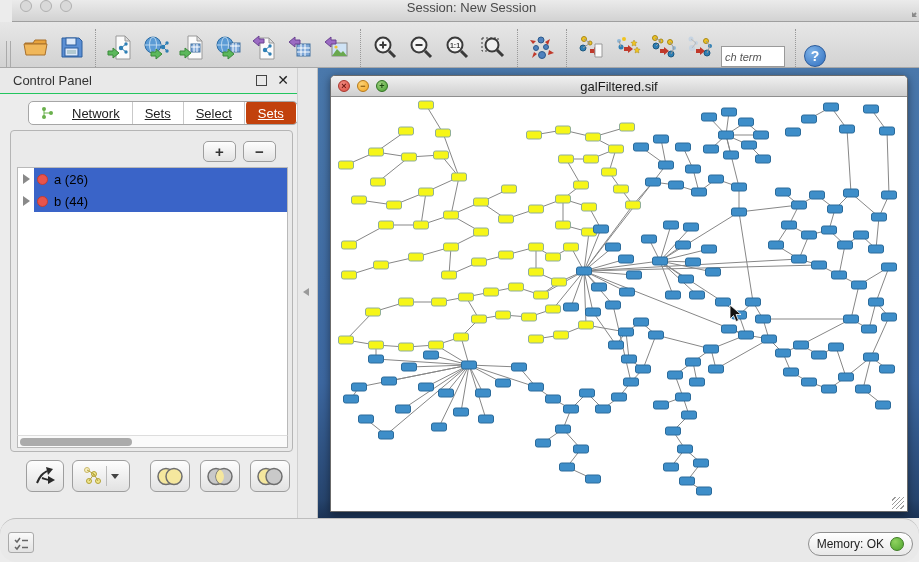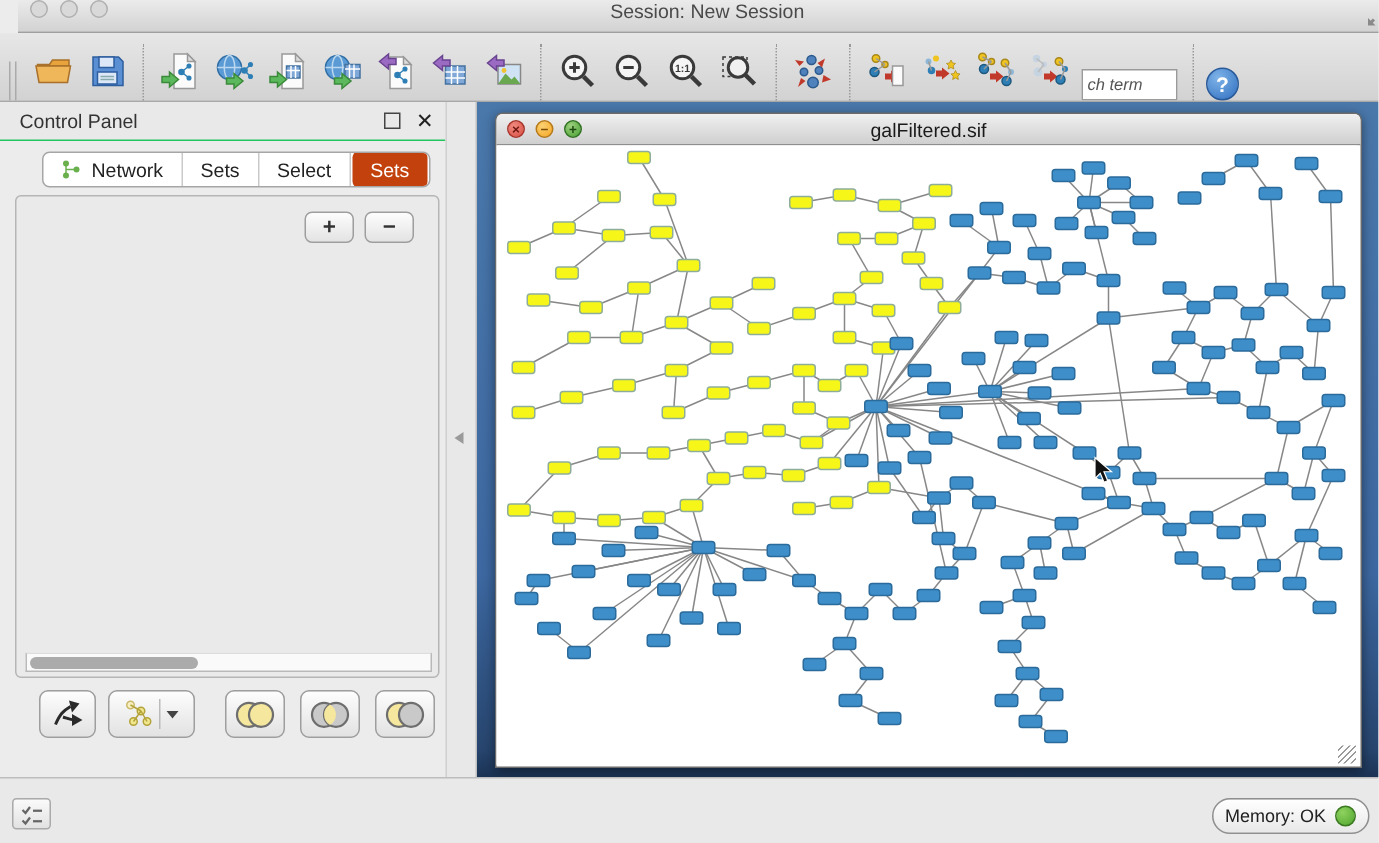--- a/index.html
+++ b/index.html
@@ -38,22 +38,22 @@
   
   .control-panel { position:relative; width:297px; height:450px; background:#ececec; }
   .cp-header { position:absolute; left:0; top:0; width:297px; height:26px;
     background:#e9e9e9; border-bottom:1px solid #22c55e; display:flex; align-items:center; }
   .cp-title { font-size:13px; color:#333; margin-left:13px; }
   .cp-float { position:absolute; right:30px; top:7px; width:11px; height:11px;
     border:1.5px solid #444; background:transparent; }
   .cp-close { position:absolute; right:8px; top:4px; font-size:14px; font-weight:bold; color:#222; }
   .tabstrip { position:absolute; left:28px; top:33px; height:24px; display:flex;
     background:#fff; border:1px solid #a6a6a6; border-radius:5px; align-items:center; overflow:hidden; }
-  .tab { display:flex; align-items:center; gap:7px; padding:0 12px; height:24px;
-    font-size:13px; color:#222; border-right:1px solid #c9c9c9; }
+  .tab { display:flex; align-items:center; gap:18px; padding:0 12px; height:24px;
+    font-size:13px; color:#222; border-right:1px solid #c9c9c9;text-decoration:underline; }
   .tab:last-child { border-right:none; }
   .tab.active { background:#c2410c; color:#fff; border-radius:4px; margin:0 1px; }
   .tab svg { width:13px; height:14px; }
 
   .sets-panel { position:absolute; left:10px; top:62px; width:283px; height:322px;
     background:#eaeaea; border:1px solid #b5b5b5; border-radius:4px; }
   .pm-btn { position:absolute; top:10px; width:33px; height:21px; border:1px solid #9e9e9e;
     border-radius:5px; background:linear-gradient(#fdfdfd,#e3e3e3); font-size:15px; font-weight:bold;
     color:#333; display:flex; align-items:center; justify-content:center; line-height:1; }
   .pm-plus { right:56px; }
@@ -104,21 +104,21 @@
   .iw-red { background:radial-gradient(circle at 35% 30%, #f08a80, #da4f42); border:1px solid #a8352c; color:#6b150e; }
   .iw-yellow { background:radial-gradient(circle at 35% 30%, #fbd173, #f5a623); border:1px solid #b5791a; color:#7a4d07; }
   .iw-green { background:radial-gradient(circle at 35% 30%, #9ed07e, #47a033); border:1px solid #2f7220; color:#1c4a10; }
   .canvas { position:relative; width:574px; height:413px; background:#fff; overflow:hidden; }
   .canvas svg { display:block; }
   .resize-grip { position:absolute; right:1px; bottom:1px; width:12px; height:12px;
     background:repeating-linear-gradient(135deg, transparent 0 2px, #9a9a9a 2px 3px); }
 
   
   .statusbar { position:absolute; left:0; top:518px; width:919px; height:44px;
-    background:#e9e9e9; border-top:1px solid #bdbdbd; }
+    background:#e9e9e9; border-top:1px solid #bdbdbd;border-radius:16px; }
   .task-btn { position:absolute; left:8px; top:13px; width:26px; height:21px;
     border:1px solid #aaa; background:linear-gradient(#fafafa,#e2e2e2); border-radius:3px;
     display:flex; align-items:center; justify-content:center; }
   .memory-btn { position:absolute; right:6px; top:13px; height:24px; padding:0 8px;
     border:1px solid #8f8f8f; border-radius:12px; background:linear-gradient(#ffffff,#e8e8e8);
     display:flex; align-items:center; gap:6px; font-size:12px; color:#222; }
   .mem-dot { width:14px; height:14px; border-radius:50%;
     background:radial-gradient(circle at 35% 30%, #8fd25f, #4fa52e); border:1px solid #3c7a22; }
 </style>
 </head>
@@ -382,20 +382,34 @@
       </div>
 
       <div class="sets-panel">
         <div class="pm-btn pm-plus">
           <span>+</span>
         </div>
         <div class="pm-btn pm-minus">
           <span>−</span>
         </div>
 
+        <div class="set-list">
+          <div class="set-row selected">
+            <div class="row-bg"></div>
+            <div class="disclosure"></div>
+            <div class="red-dot"></div>
+            <span class="set-label">a (26)</span>
+          </div>
+          <div class="set-row selected">
+            <div class="row-bg"></div>
+            <div class="disclosure"></div>
+            <div class="red-dot"></div>
+            <span class="set-label">b (44)</span>
+          </div>
+        </div>
         <div class="hscroll">
           <div class="hthumb"></div>
         </div>
       </div>
 
       <div class="cp-btnrow">
         <div class="cp-btn btn-split">
           <svg width="22" height="22" viewBox="0 0 22 22">
             <path d="M3 18 C6 11 8 9 13 6" fill="none" stroke="#2a2a2a" stroke-width="2"></path>
             <path d="M12 2l7 2-5 6z" fill="#2a2a2a"></path>

